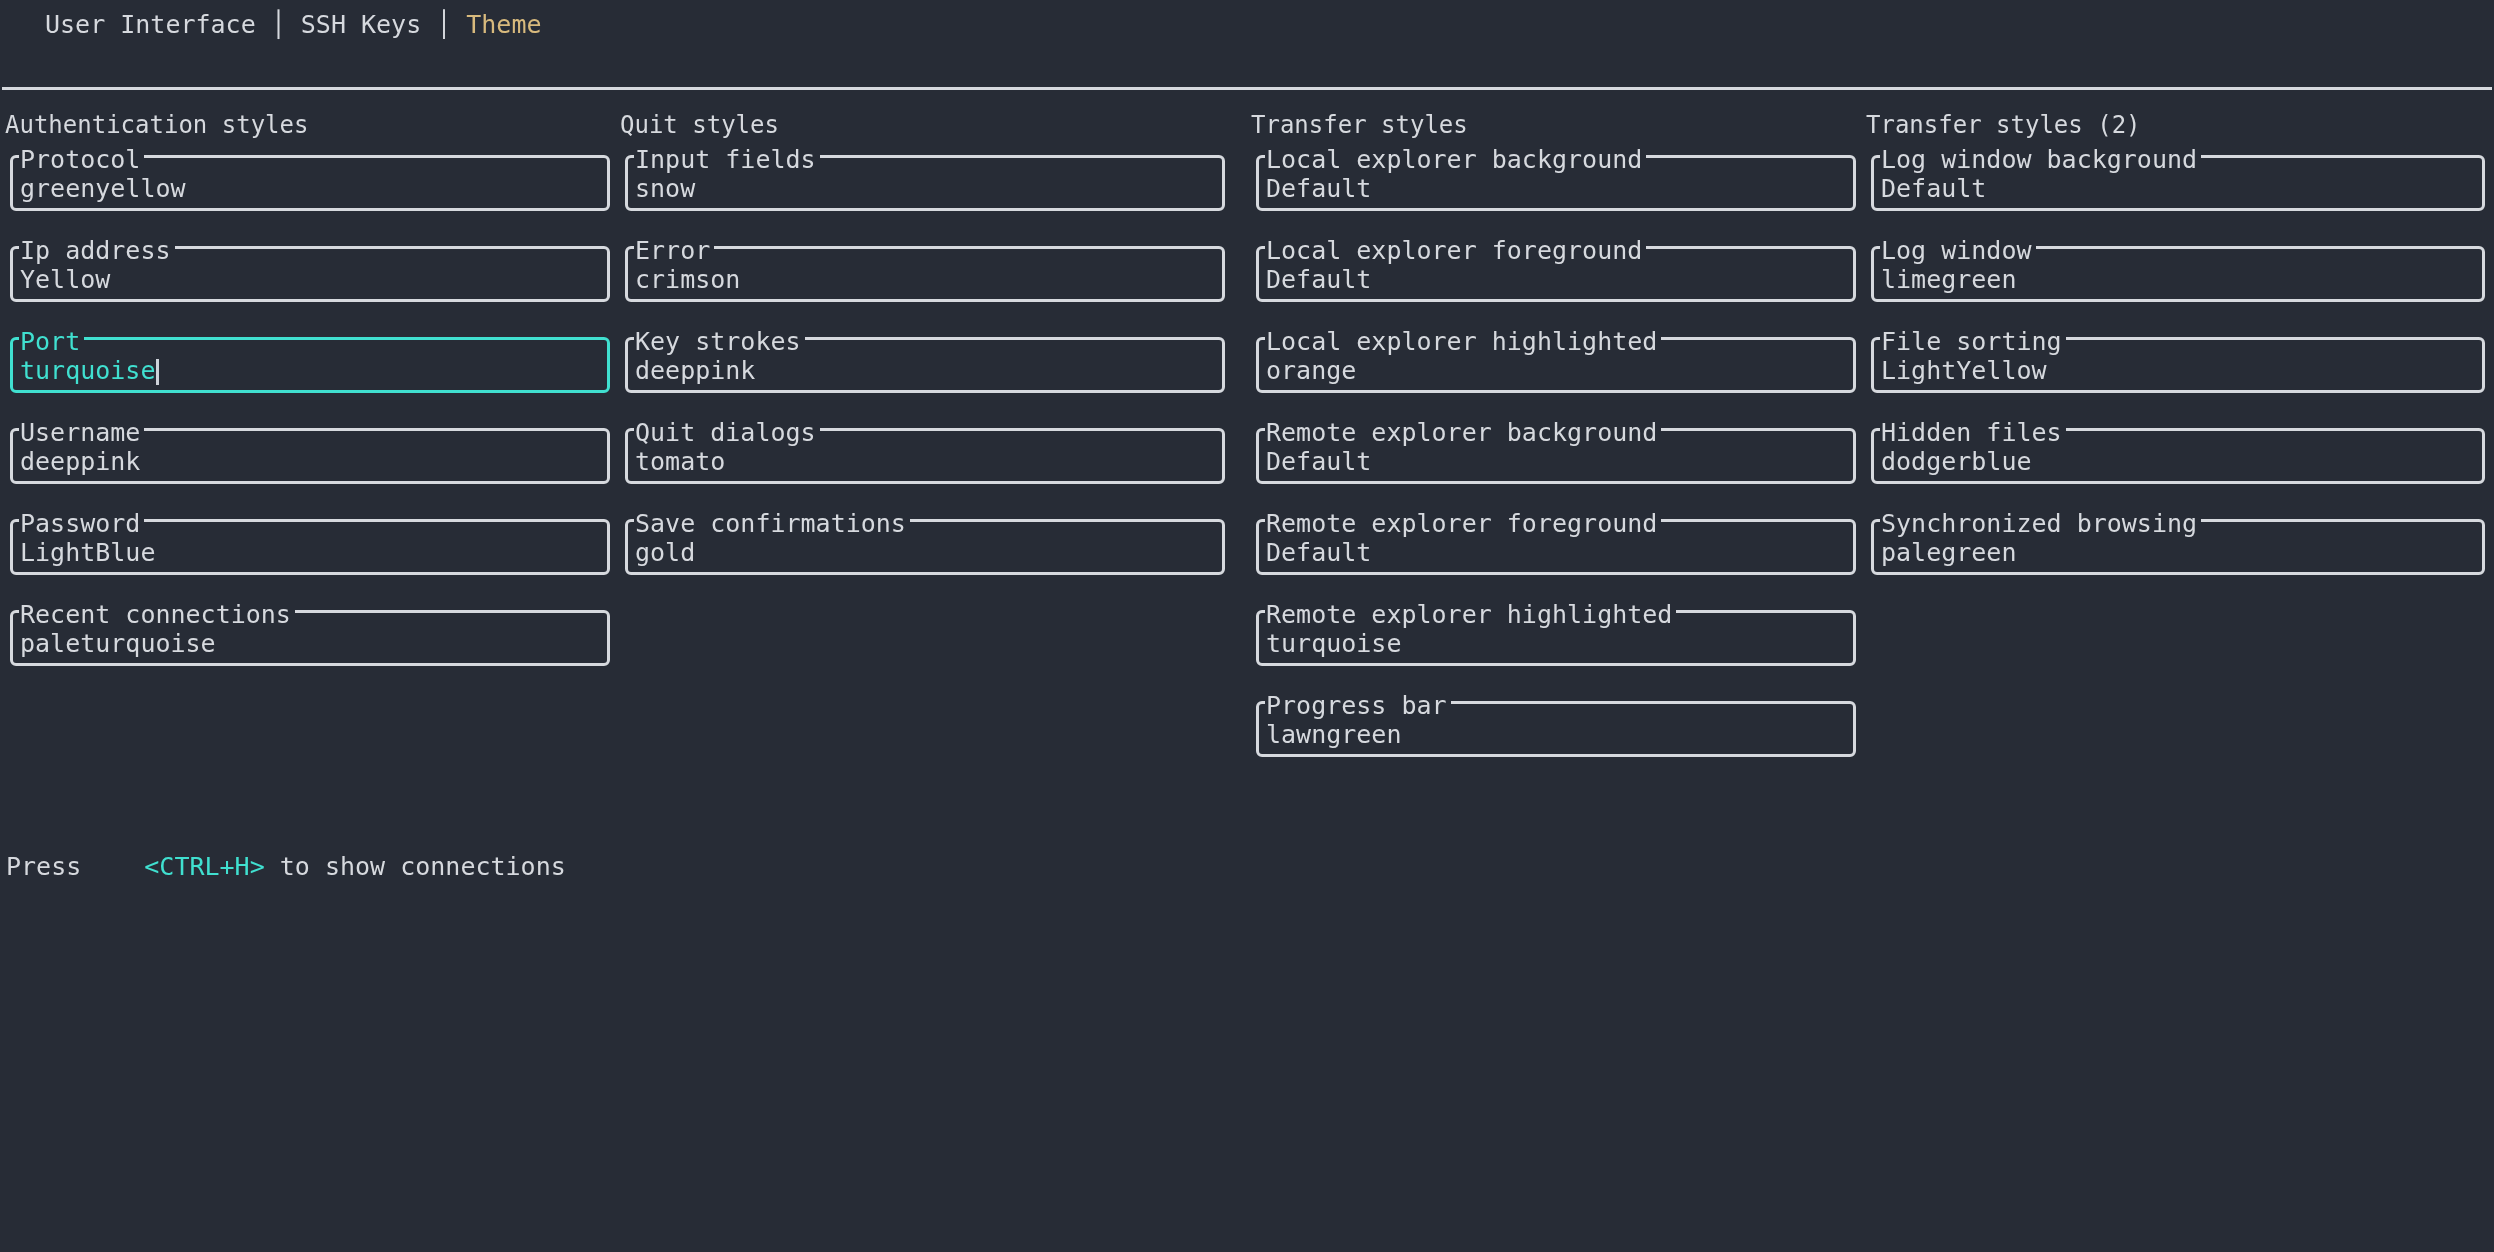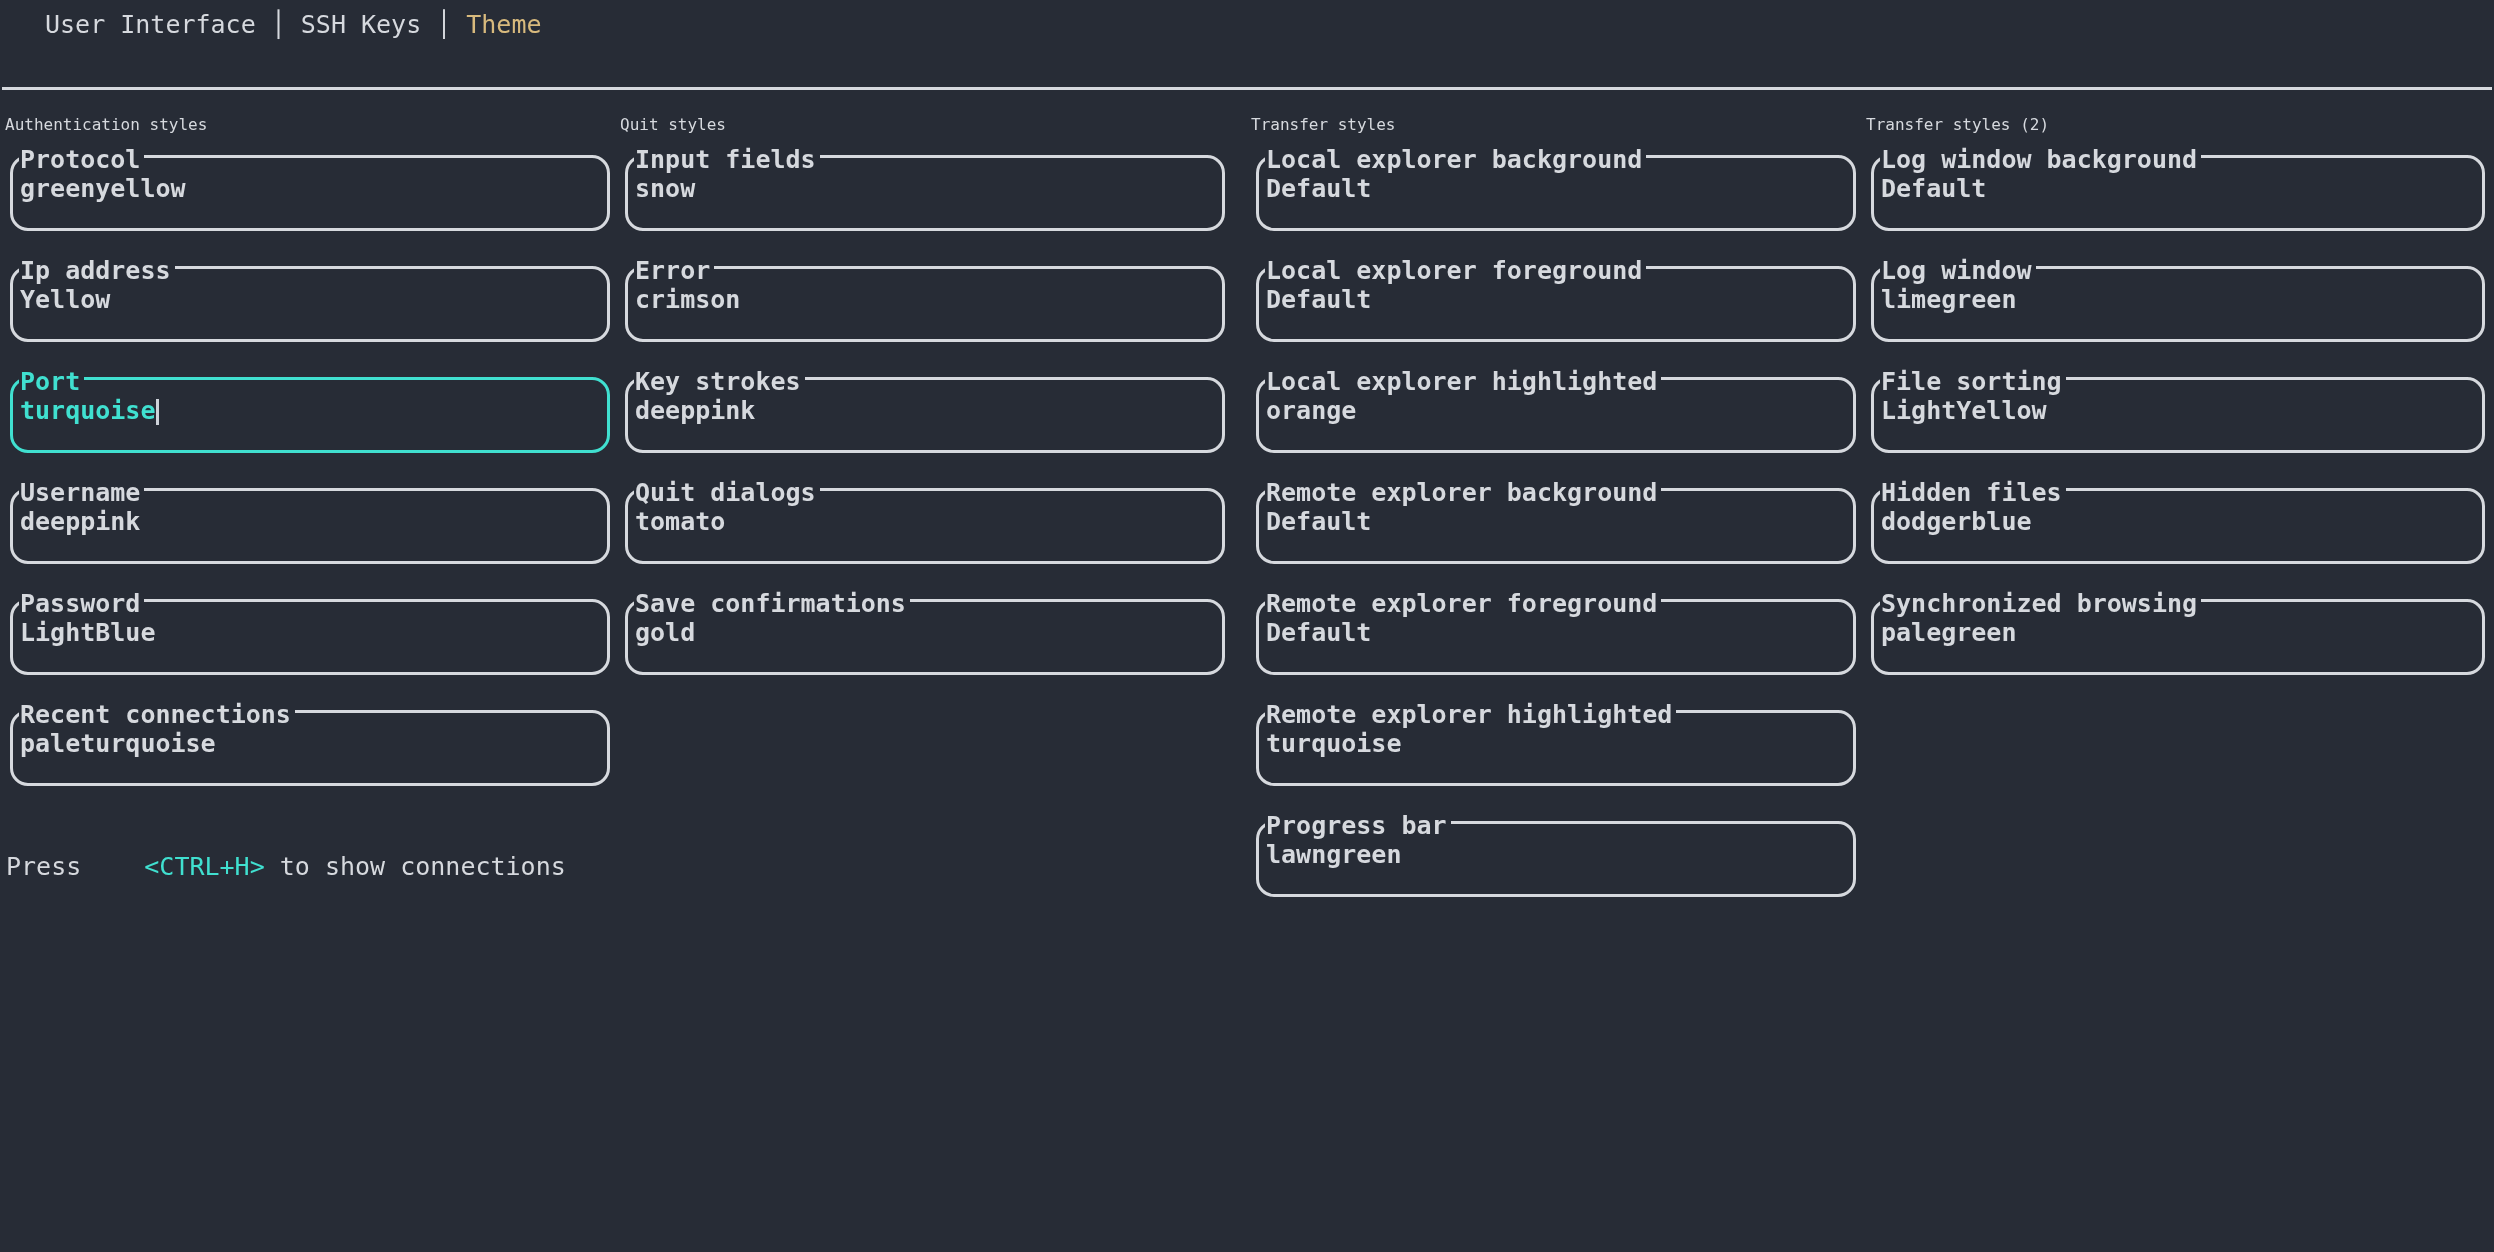--- a/index.html
+++ b/index.html
@@ -22,30 +22,29 @@
 
   
   .tabbar { position:absolute; left:17px; top:11px; line-height:27px; white-space:nowrap;margin-left:28px; }
   .tab { color:var(--foreground); }
   .tab.active { color:var(--tab_active); }
   .tab-sep { color:var(--foreground); margin:0 15px; }
   .divider { position:absolute; left:2px; right:2px; top:87px; height:3px; background:var(--foreground); }
 
   
   .col { position:absolute; top:112px; }
-  .col-title { font-size:16px; font-weight:normal; line-height:26px; margin:0 0 17px -5px; color:var(--foreground); }
+  .col-title { font-size:24px; font-weight:normal; line-height:26px; margin:0 0 17px -5px; color:var(--foreground); }
 
   
   .field {
     position:relative;
-    height:76px;
+    height:56px;
     border:3px solid var(--foreground);
-    border-radius:18px;
+    border-radius:6px;
     margin-bottom:35px;
-    font-weight:bold;
   }
   .flabel {
     position:absolute;
     top:-11px; left:6px;
     line-height:26px;
     background:var(--background);
     padding:0 4px 0 1px;
     white-space:nowrap;
   }
   .fvalue { position:absolute; top:17px; left:7px; line-height:28px; white-space:nowrap; }

